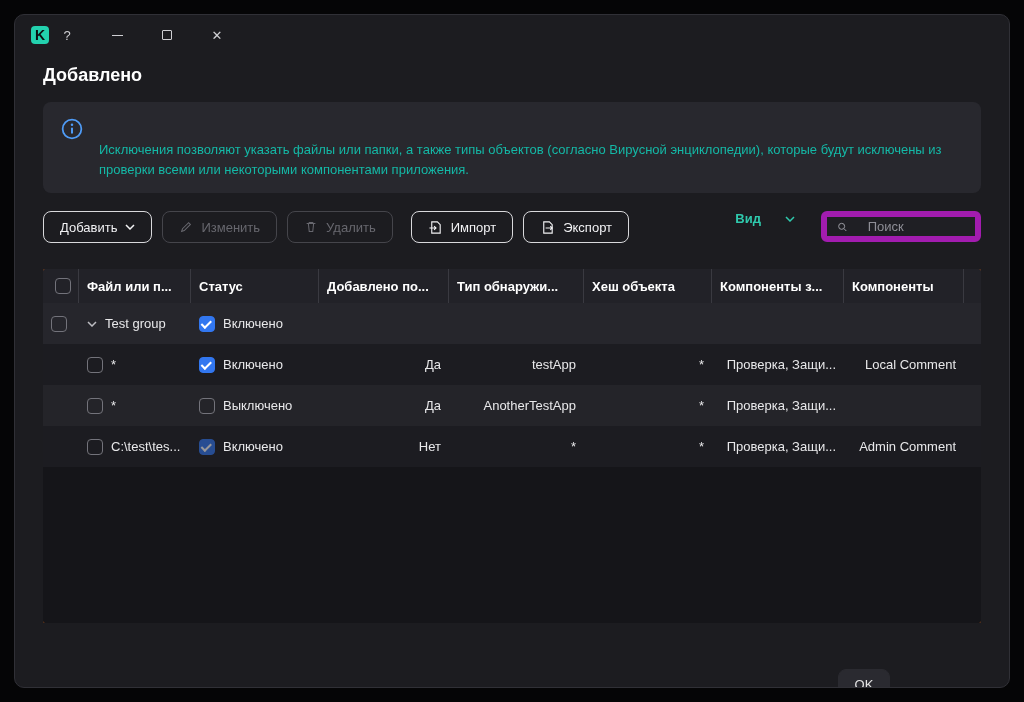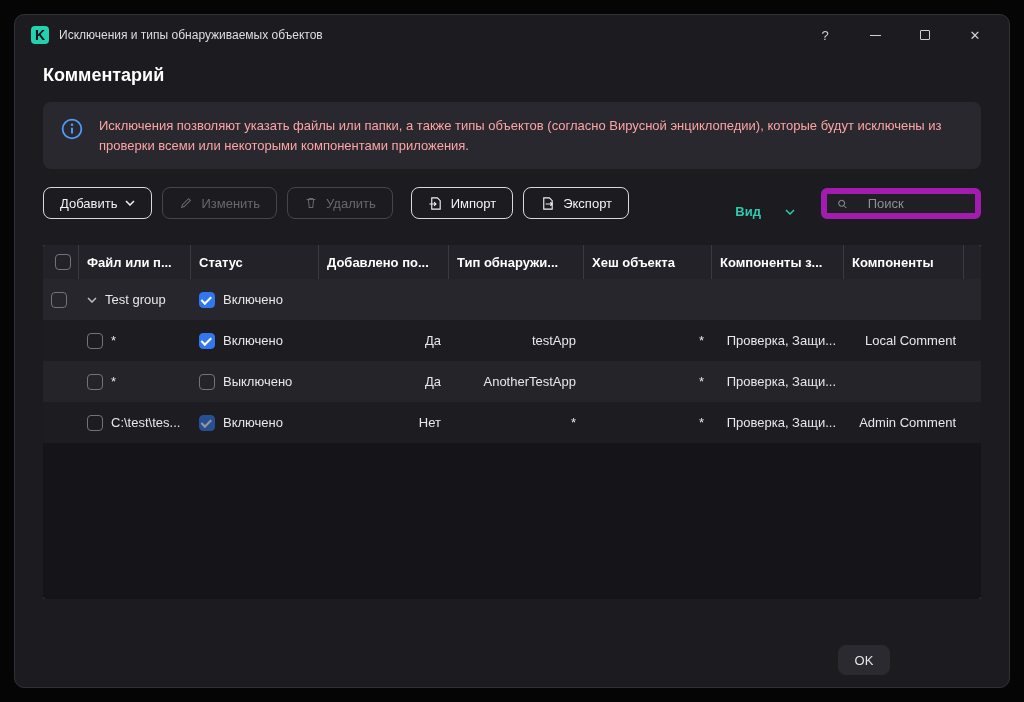--- a/index.html
+++ b/index.html
@@ -21,23 +21,23 @@
   .win-controls .ctl { width:16px; height:16px; display:flex; align-items:center; justify-content:center; font-size:13px; cursor:default; }
   .ctl-max-glyph { width:10px; height:10px; border:1.3px solid #cfcfd3; border-radius:1px; }
   .ctl-min-glyph { width:11px; height:0; border-top:1.4px solid #cfcfd3; }
   
   .content { padding:0 28px; }
   .page-title { font-size:18px; font-weight:bold; color:#ffffff; margin:10px 0 16px; }
   .banner {
     background:#28282e; border-radius:8px; padding:14px 18px; display:flex; gap:16px; align-items:flex-start;
   }
   .banner svg { flex:0 0 auto; margin-top:2px; }
-  .banner-text { font-size:13px; line-height:1.5; color:#fca5a5; max-width:870px; }
-  
-  .toolbar { margin-top:18px; display:flex; align-items:flex-end; gap:10px; }
+  .banner-text { font-size:13px; line-height:1.5; color:#14b8a6; max-width:870px;margin-top:24px; }
+  
+  .toolbar { margin-top:18px; display:flex; align-items:flex-start; gap:10px; }
   .btn {
     display:inline-flex; align-items:center; gap:8px; height:32px; padding:0 16px;
     border:1px solid #d9d9dc; border-radius:8px; background:transparent;
     color:#f2f2f4; font-size:13px; font-family:inherit; cursor:pointer; white-space:nowrap;
   }
   .btn svg { display:block; }
   .btn.disabled { border-color:#45454b; color:#67676e; cursor:default; }
   .btn.gap-left { margin-left:8px; }
   .view-ctl {
     margin-left:auto; margin-right:16px; display:inline-flex; align-items:center; gap:24px;
@@ -87,35 +87,34 @@
   .btn.ok-disabled { background:#2a2a30; border:1px solid #2a2a30; color:#e5e5e5; height:30px; }
   .btn.cancel { height:30px;margin-top:47px; }
 </style>
 </head>
 <body>
 
 <div class="window">
 
   <div class="titlebar">
     <div class="logo">K</div>
-    <div class="win-title">Исключения и типы обнаруживаемых объектов</div>
     <div class="win-controls">
       <div class="ctl">?</div>
       <div class="ctl">
           <span class="ctl-min-glyph"></span>
         </div>
       <div class="ctl">
           <span class="ctl-max-glyph"></span>
         </div>
       <div class="ctl">✕</div>
     </div>
   </div>
 
   <div class="content">
-    <div class="page-title">Комментарий</div>
+    <div class="page-title">Добавлено</div>
 
     <div class="banner">
       <svg width="22" height="22" viewBox="0 0 20 20">
         <circle cx="10" cy="10" r="8.5" fill="none" stroke="#4f9cf7" stroke-width="1.6"></circle>
         <circle cx="10" cy="6.2" r="1.15" fill="#4f9cf7"></circle>
         <rect x="9.1" y="8.6" width="1.8" height="5.8" rx="0.9" fill="#4f9cf7"></rect>
       </svg>
       <div class="banner-text">Исключения позволяют указать файлы или папки, а также типы объектов (согласно Вирусной энциклопедии), которые будут исключены из проверки всеми или некоторыми компонентами приложения.</div>
     </div>
 

